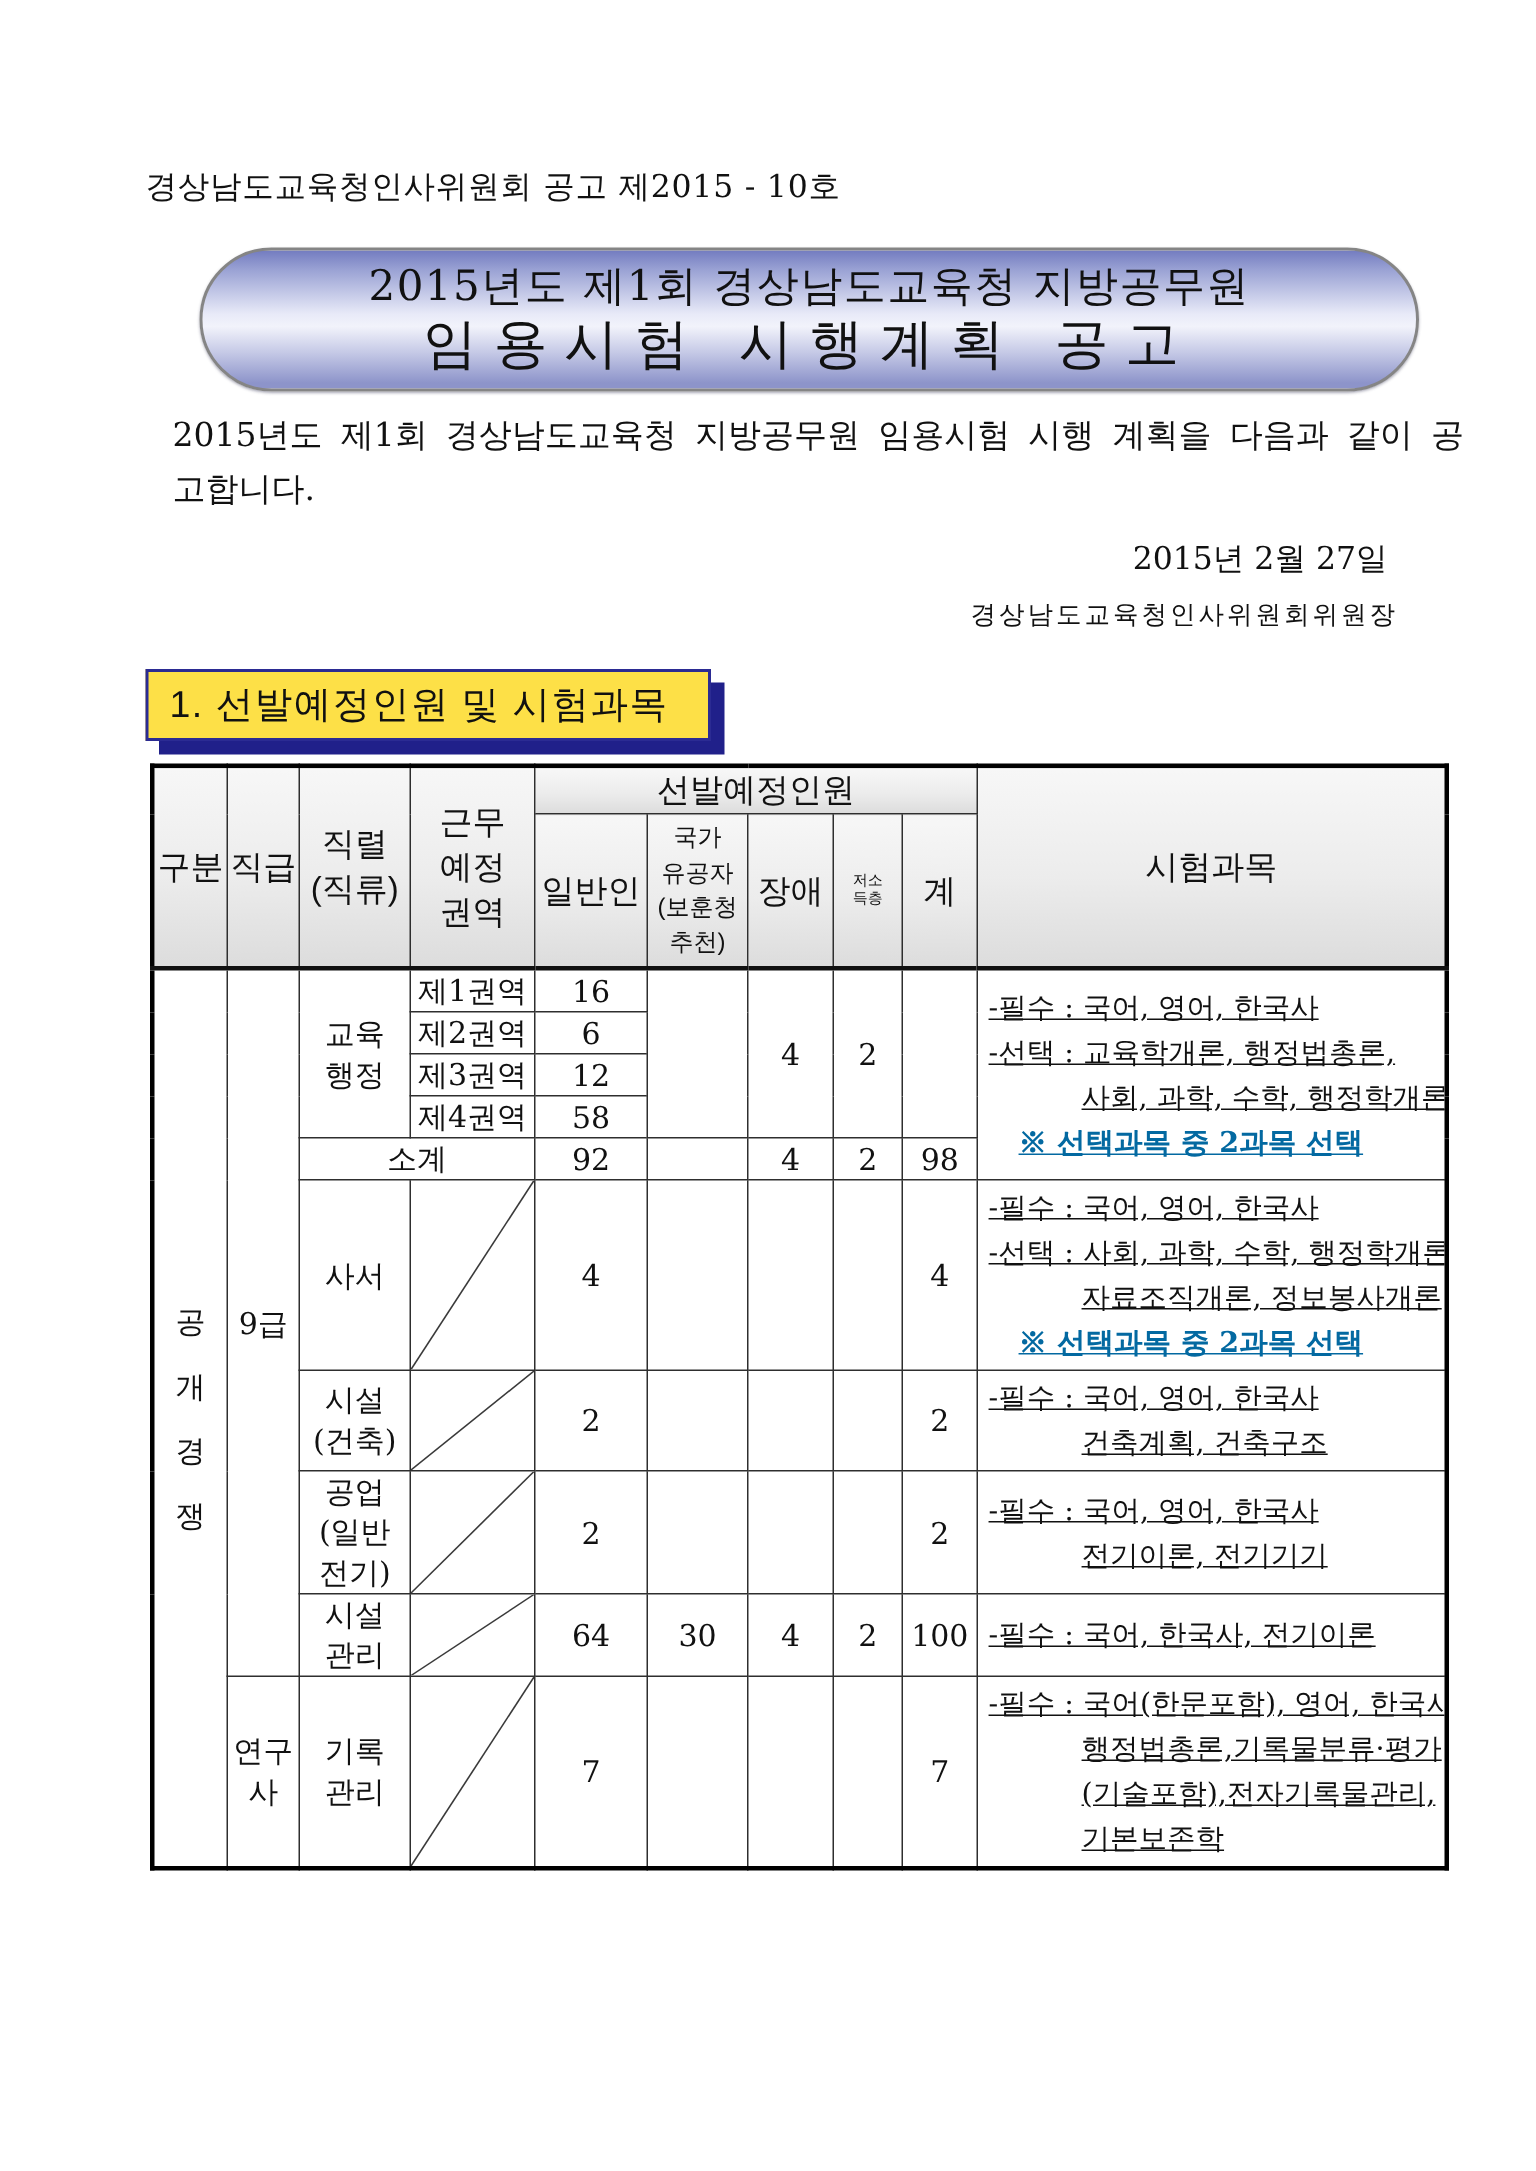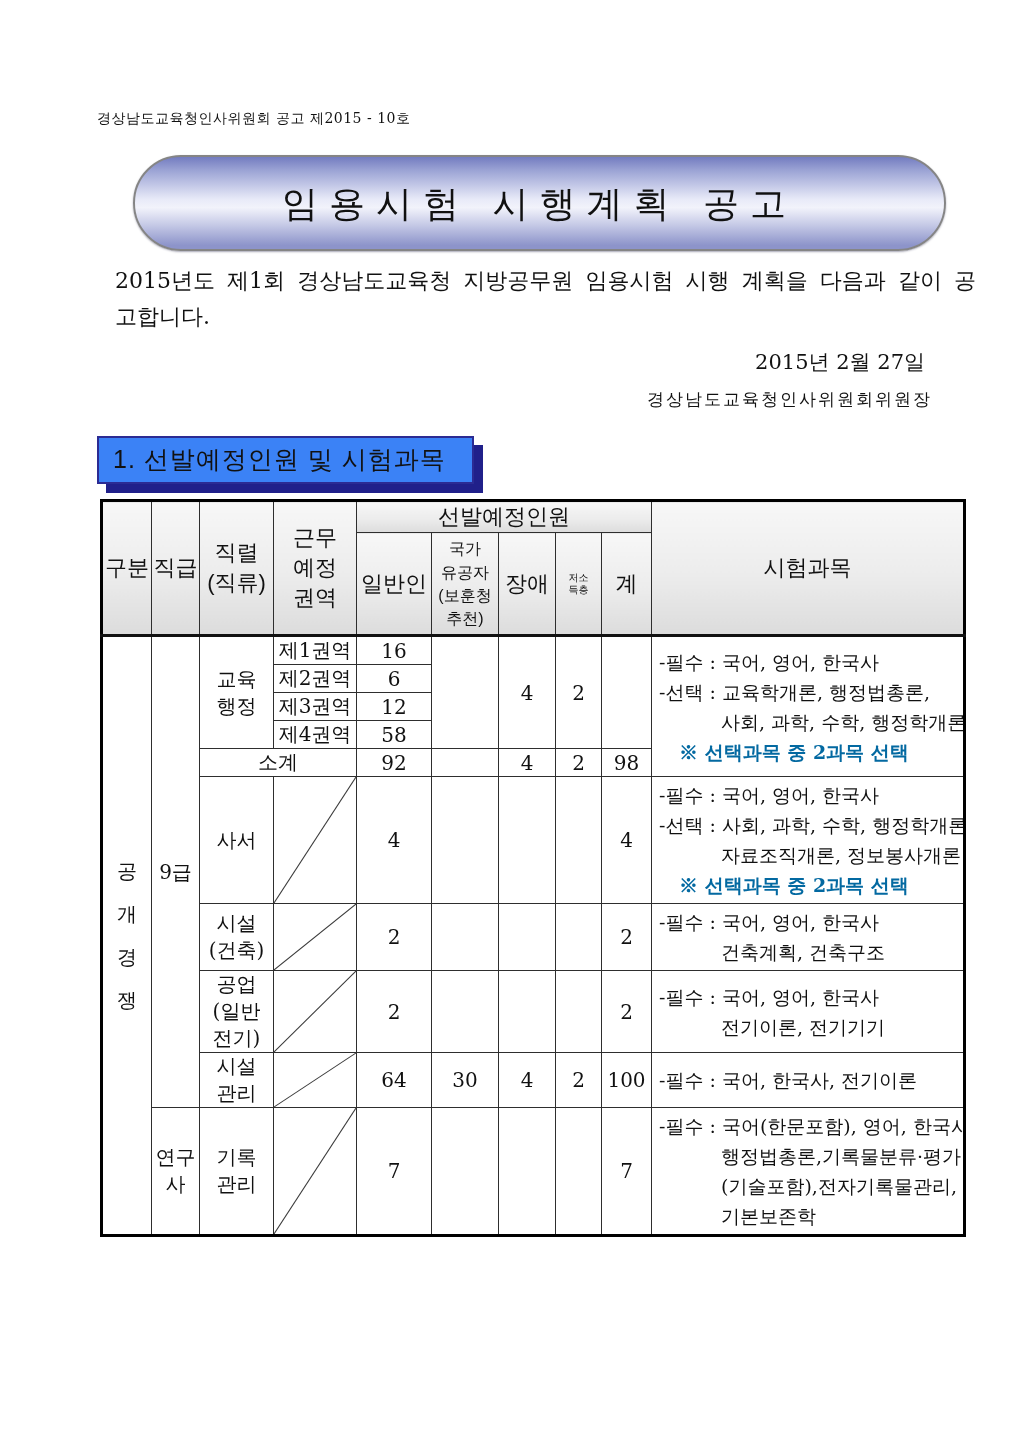--- a/index.html
+++ b/index.html
@@ -1,37 +1,37 @@
 <!DOCTYPE html>
 <html><head>
 <meta charset="utf-8">
 <style>
   * { margin:0; padding:0; box-sizing:border-box; }
   html,body { background:#ffffff; }
   body { width:1024px; height:1447px; position:relative;
          font-family:"DejaVu Serif","Liberation Serif",serif; color:#111; }
   .page { width:1024px; height:1447px; overflow:hidden; position:relative; }
 
-  .doc-number { margin:110px 0 16px 97px; font-size:14px; letter-spacing:0.5px; }
+  .doc-number { margin:110px 0 16px 97px; font-size:21px; letter-spacing:0.5px; }
 
   .banner { margin:27px 0 0 133px; width:813px; height:96px; border-radius:48px;
             border:2px solid #858585;
             background:linear-gradient(180deg,#737cc0 0%,#9aa2d4 14%,#e8eaf8 46%,#f2f3fb 55%,#c5c9e6 74%,#8d94ca 96%);
             display:flex; flex-direction:column; align-items:center; justify-content:center;
             box-shadow:0 1px 2px rgba(60,60,90,.45); }
   .banner-l1 { font-size:28px; letter-spacing:1px; line-height:1.15; }
   .banner-l2 { font-size:36px; letter-spacing:11px; line-height:1.15; margin-top:2px; }
 
   .intro { margin:12px 48px 0 115px; font-size:22px; line-height:1.62;
            text-align:justify; word-spacing:5px; }
   .date-line { margin:14px 99px 12px 0; text-align:right; font-size:21px; }
   .signer-line { margin:5px 92px 0 0; text-align:right; font-size:17px; letter-spacing:2px; }
 
   .section-wrap { margin:25px 0 0 97px; }
-  .section-box { display:inline-block; background:#3b82f6; border:2px solid #2b2b93;
+  .section-box { display:inline-block; background:#fde047; border:2px solid #2b2b93;
                  box-shadow:9px 9px 0 0 #20208a; padding:5px 26px 6px 14px;
                  font-family:"Liberation Sans","DejaVu Sans",sans-serif;
                  font-size:25px; letter-spacing:1px; }
 
   .tbl-wrap { margin:15px 0 0 100px; }
   table { border-collapse:collapse; table-layout:fixed; width:863px;
           border:3px solid #000; }
   th,td { border:1px solid #2e2e2e; vertical-align:middle; text-align:center;
           overflow:hidden; }
   th { font-family:"Liberation Sans","DejaVu Sans",sans-serif; font-weight:normal;
@@ -48,32 +48,33 @@
   .row-saseo { height:126px; }
   .row-arch { height:58px; }
   .row-elec { height:78px; }
   .row-fac { height:53px; }
   .row-rec { height:120px; }
   .vert { line-height:2.15; font-size:20px; }
   .name-cell { line-height:1.35; }
   .diag { position:relative; padding:0; }
   .diag svg { position:absolute; left:0; top:0; width:100%; height:100%; display:block; }
   .subjects { text-align:left; padding:3px 4px 3px 7px; font-size:19px; }
-  .sline { line-height:30px; white-space:nowrap; }
+  .sline { line-height:30px; white-space:nowrap;text-decoration:underline; }
   .sline.ind { padding-left:62px; }
   .sline.blue { color:#0369a1; padding-left:20px; font-weight:bold; }
 </style>
 </head>
 <body>
 
 <div class="page">
 
   <div class="doc-number">경상남도교육청인사위원회 공고 제2015 - 10호</div>
 
   <div class="banner">
+    <div class="banner-l1">2015년도 제1회 경상남도교육청 지방공무원</div>
     <div class="banner-l2">임용시험 시행계획 공고</div>
   </div>
 
   <div class="intro">2015년도 제1회 경상남도교육청 지방공무원 임용시험 시행 계획을 다음과 같이 공고합니다.</div>
 
   <div class="date-line">2015년 2월 27일</div>
   <div class="signer-line">경상남도교육청인사위원회위원장</div>
 
   <div class="section-wrap">
     <div class="section-box">1. 선발예정인원 및 시험과목</div>

